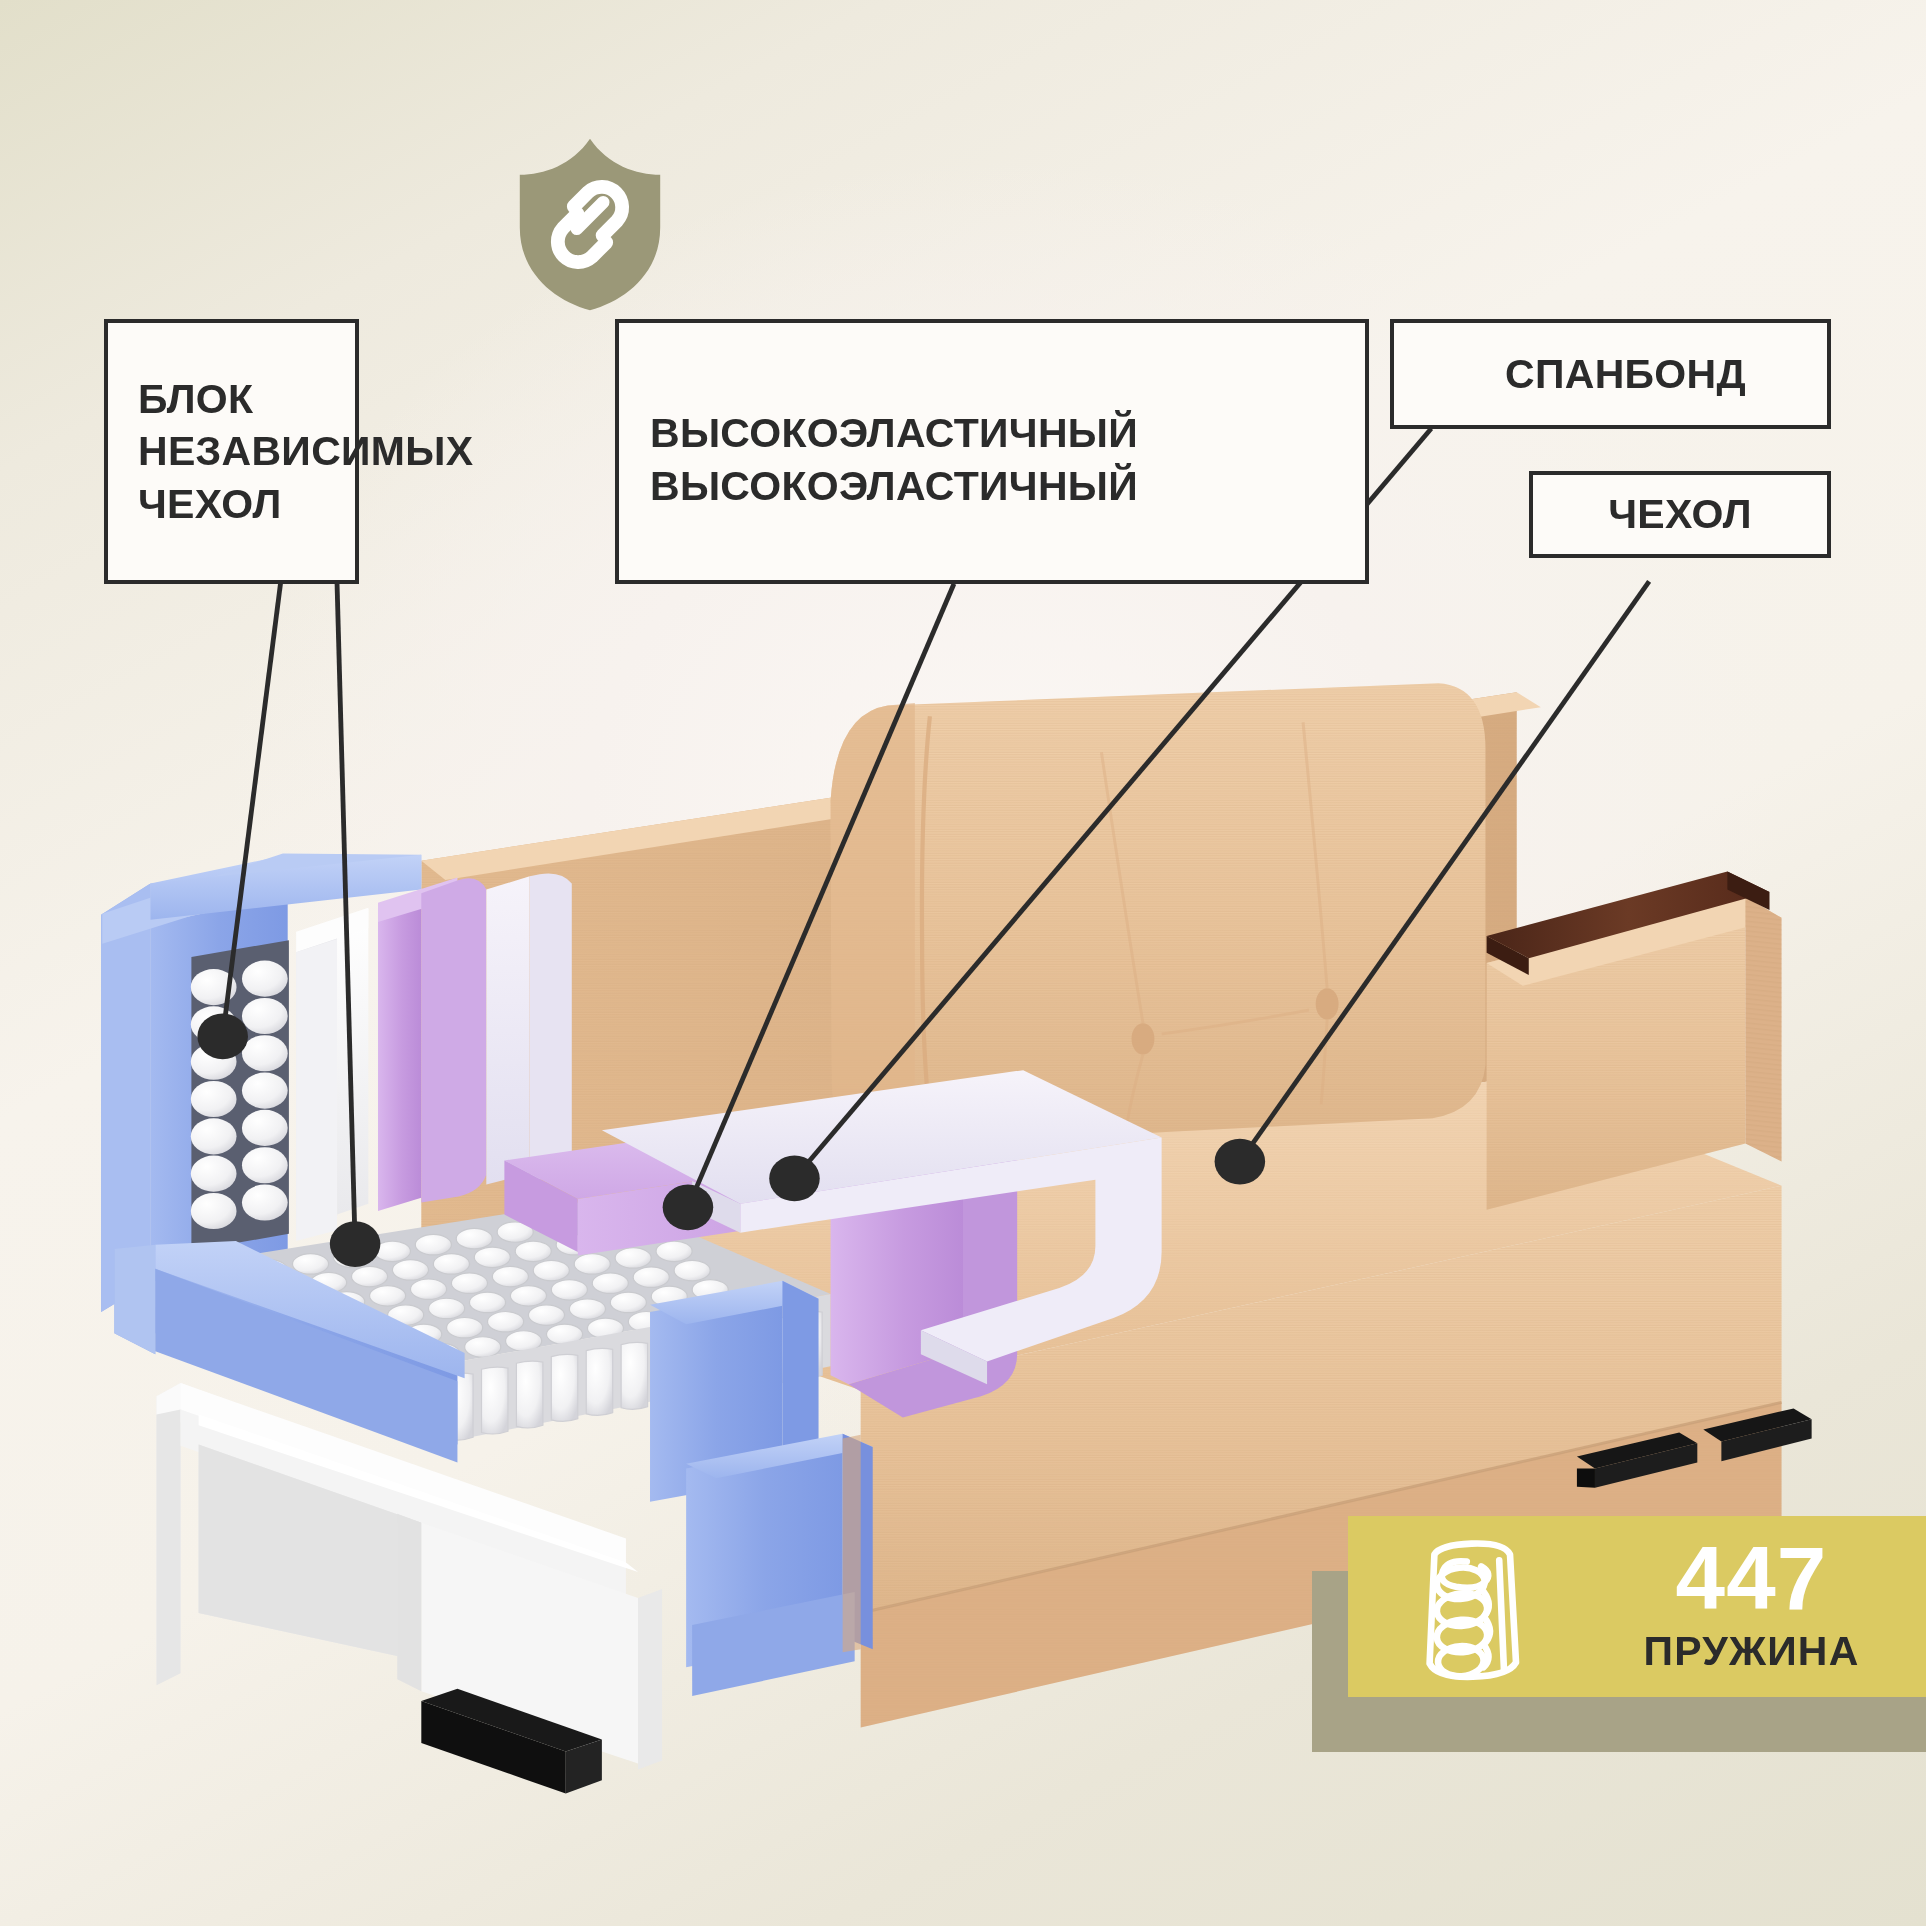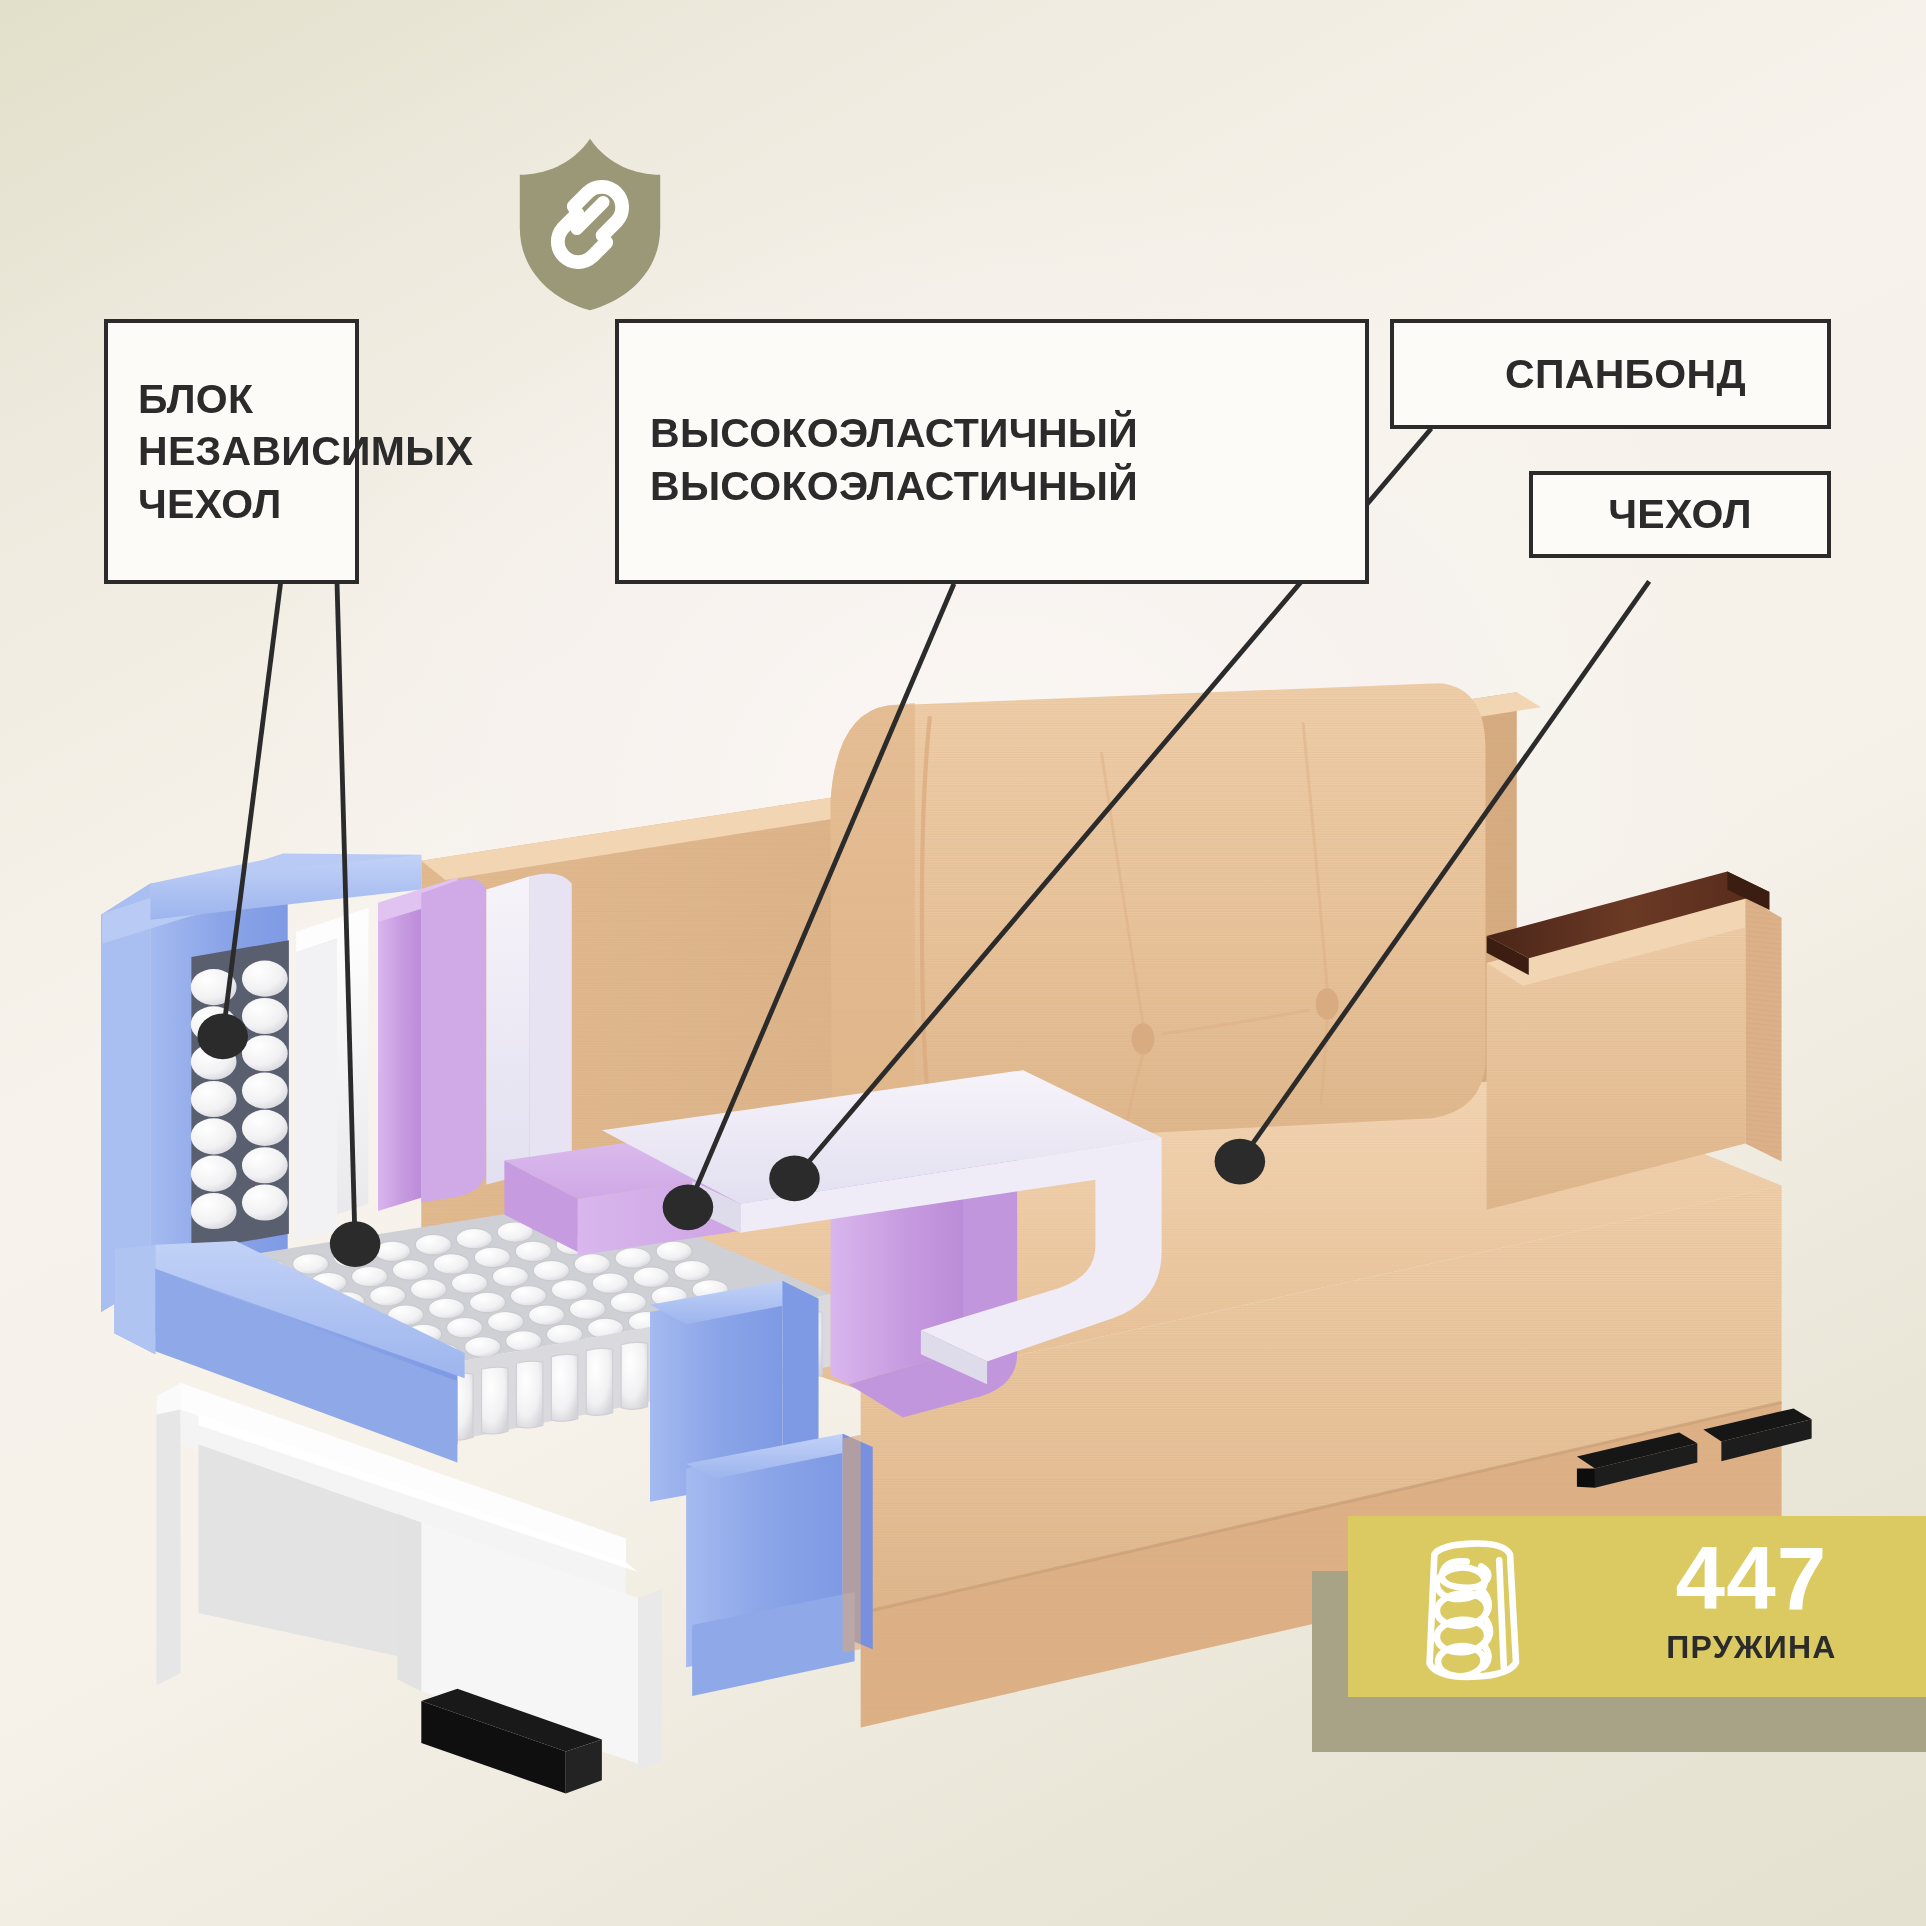--- a/index.html
+++ b/index.html
@@ -49,21 +49,21 @@
   #badge-shadow{position:absolute;left:1312px;top:1571px;width:614px;height:181px;background:#a8a387;}
   #badge{position:absolute;left:1348px;top:1516px;width:578px;height:181px;background:#dbca62;}
   #badge-icon{position:absolute;left:1408px;top:1534px;width:132px;height:150px;}
   #badge-num{
     position:absolute;left:1625px;top:1534px;width:253px;
     font-size:89px;font-weight:bold;color:#ffffff;line-height:1;text-align:center;
     letter-spacing:1.2px;
   }
   #badge-label{
     position:absolute;left:1625px;top:1631px;width:253px;
-    font-size:32px;font-weight:bold;color:#2b2b2b;line-height:1;text-align:center;
+    font-size:41px;font-weight:bold;color:#2b2b2b;line-height:1;text-align:center;
     letter-spacing:1.2px;
   }
 </style>
 </head>
 <body>
 
 <div class="stage">
 
   <div id="header">
     <svg id="shield" viewBox="0 0 250 290">

